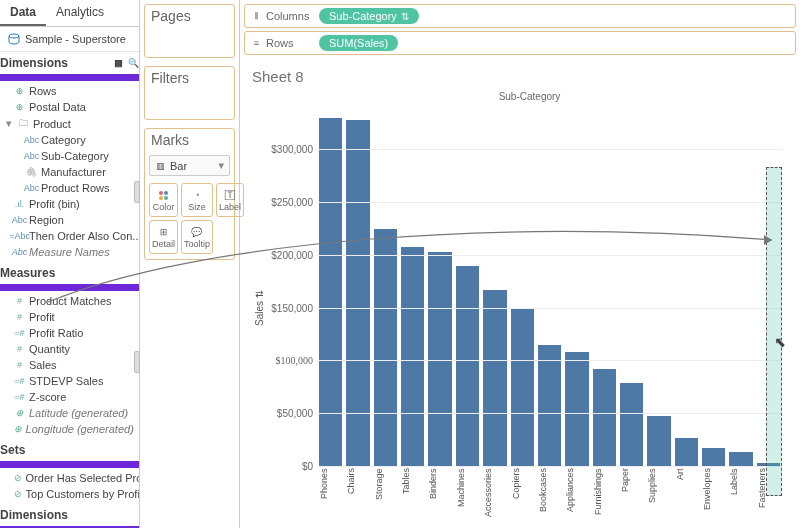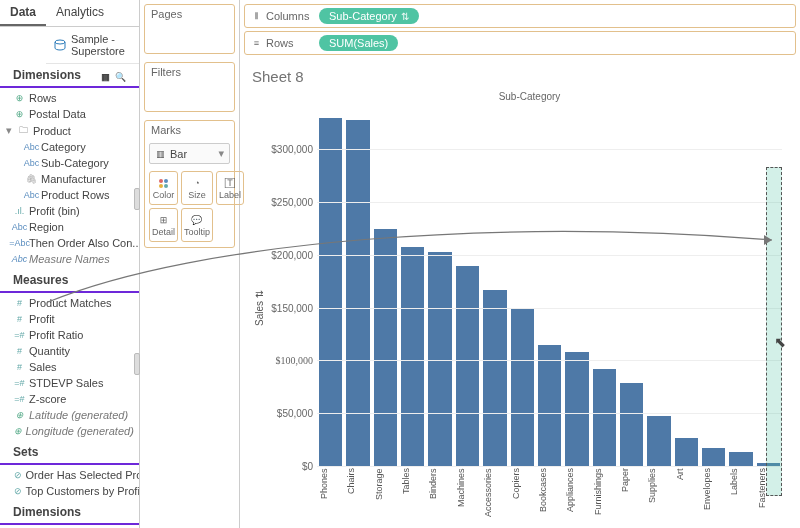--- a/index.html
+++ b/index.html
@@ -4,35 +4,35 @@
 <style>
 * { box-sizing: border-box; margin: 0; padding: 0; font-family: Arial, sans-serif; }
 body { width: 800px; height: 528px; background: #fff; font-size: 11px; color: #444; overflow: hidden; position: relative; }
 .root { display: flex; width: 100%; height: 100%; }
 
 
 .sidebar { width: 140px; border-right: 1px solid #ccc; display: flex; flex-direction: column; }
 .tabs { display: flex; border-bottom: 1px solid #ccc; }
 .tab { padding: 5px 10px; font-size: 12px; cursor: pointer; }
 .tab.active { border-bottom: 2px solid #666; font-weight: bold; }
-.datasource { padding: 6px 8px; display: flex; align-items: center; gap: 5px; border-bottom: 1px solid #e5e5e5; margin-left: 46px; }
+.datasource { padding: 6px 8px; display: flex; align-items: center; gap: 5px; border-bottom: 1px solid #e5e5e5; }
 .db-icon { width: 12px; height: 12px; display: inline-block; }
-.section-head { padding: 4px 13px; font-weight: bold; font-size: 12px; border-bottom: 2px solid #6d28d9; display: flex; justify-content: space-between; align-items: flex-end;}
+.section-head { padding: 4px 0; font-weight: bold; font-size: 12px; border-bottom: 7px solid #6d28d9; display: flex; justify-content: space-between; align-items: center;}
 .section-items { padding: 2px 0; }
 .tree-item { display: flex; align-items: center; gap: 4px; padding: 2px 6px 2px 14px; cursor: pointer; white-space: nowrap; overflow: hidden; text-overflow: ellipsis; }
 .tree-item.child { padding-left: 26px; }
 .tree-item.italic { font-style: italic; color: #777; }
 .ic { width: 11px; height: 11px; display: inline-flex; align-items: center; justify-content: center; font-size: 9px; }
 .ic-globe { color: #5a8; } .ic-abc { color: #5a8dbf; } .ic-link { color: #999; } .ic-hash { color: #6aa; } .ic-set { color: #6aa; }
 .caret { width: 8px; color: #888; }
 
 
 .midcol { width: 100px; border-right: 1px solid #ccc; display: flex; flex-direction: column; }
 .shelf-panel { border: 1px solid #e2c08c; border-radius: 3px; margin: 4px; }
-.shelf-title { padding: 3px 6px; color: #666; font-size: 11px; }
+.shelf-title { padding: 3px 6px; color: #666; font-size: 14px; }
 .shelf-body { height: 30px; }
 .marks-panel { border: 1px solid #e2c08c; border-radius: 3px; margin: 4px; }
 .mark-select { display: flex; align-items: center; gap: 4px; padding: 3px 5px; border: 1px solid #ccc; margin: 4px; border-radius: 2px; background: #fafafa; }
 .mark-grid { display: grid; grid-template-columns: repeat(3,1fr); gap: 3px; padding: 3px 4px 5px; }
 .mark-cell { border: 1px solid #e2c08c; border-radius: 3px; text-align: center; padding: 4px 2px; font-size: 9px; color: #666; }
 .mark-cell .mic { height: 14px; display:flex; align-items:center; justify-content:center; }
 .dots { display:grid; grid-template-columns:repeat(2,4px); gap:1px; }
 .dots span{ width:4px; height:4px; border-radius:50%; }
 
 

